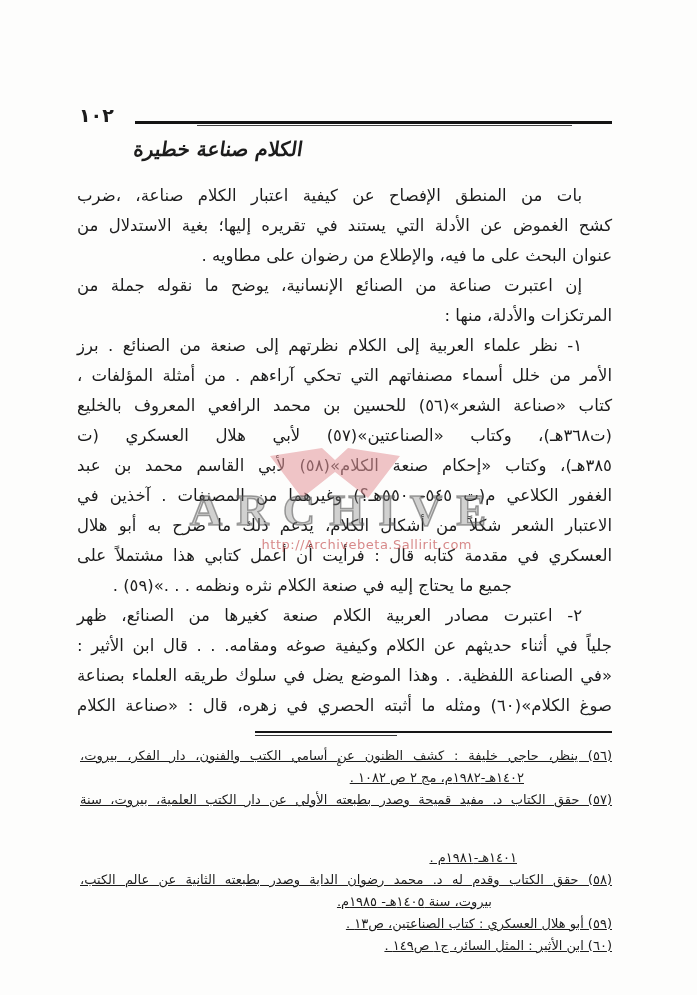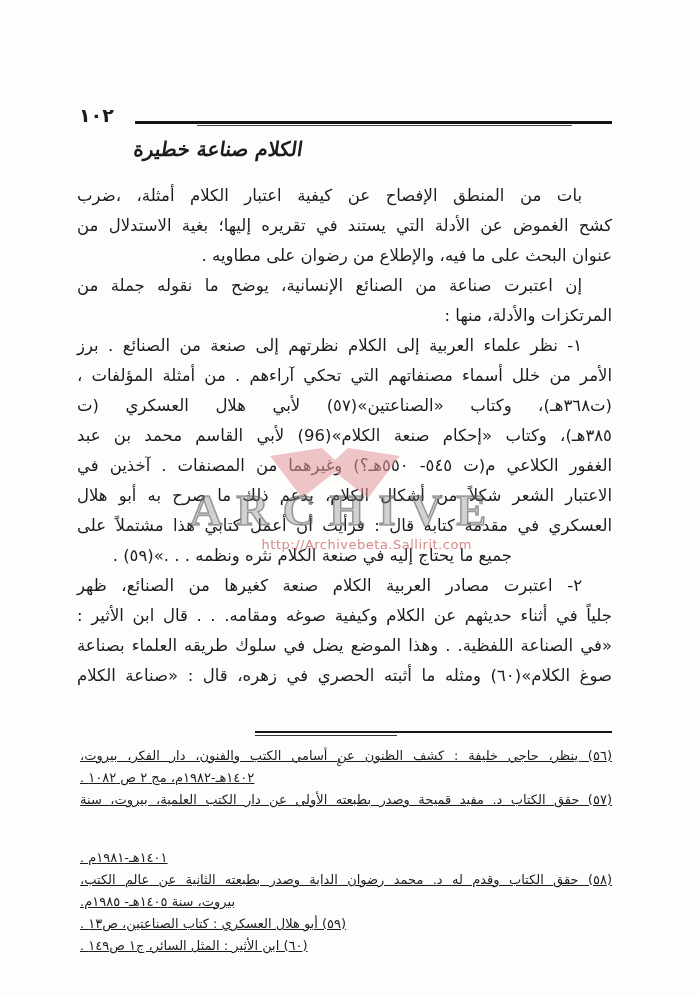--- a/index.html
+++ b/index.html
@@ -59,21 +59,21 @@
   }
   .fsep2{
     position:absolute;top:735px;right:300px;width:142px;height:1px;background:#333;
   }
   
   .footnotes{
     position:absolute;top:745px;right:85px;left:88px;text-decoration:underline;
   }
   .fline{
     font-size:13px;line-height:22px;height:22px;
-    white-space:nowrap;text-align:left;
+    white-space:nowrap;text-align:right;
   }
   .fline.j{
     white-space:normal;text-align:justify;text-align-last:justify;
   }
   
   .wm-logo{
     position:absolute;top:448px;right:297px;width:130px;height:50px;opacity:.55;
     pointer-events:none;
   }
   .wm-text{
@@ -106,29 +106,30 @@
     <div class="head-rule"></div>
     <div class="head-rule2"></div>
     <div class="pagenum">١٠٢</div>
   </div>
 
   <div class="heading">
     <span class="heading-inner">الكلام صناعة خطيرة</span>
   </div>
 
   <div class="body" id="body-lines">
-      <div class="line j ind">بات من المنطق الإفصاح عن كيفية اعتبار الكلام أمثلة، ،ضرب</div>
+      <div class="line j ind">بات من المنطق الإفصاح عن كيفية اعتبار الكلام صناعة، ،ضرب</div>
       <div class="line j">كشح الغموض عن الأدلة التي يستند في تقريره إليها؛ بغية الاستدلال من</div>
       <div class="line">عنوان البحث على ما فيه، والإطلاع من رضوان على مطاويه .</div>
       <div class="line j ind">إن اعتبرت صناعة من الصنائع الإنسانية، يوضح ما نقوله جملة من</div>
       <div class="line">المرتكزات والأدلة، منها :</div>
       <div class="line j ind">١- نظر علماء العربية إلى الكلام نظرتهم إلى صنعة من الصنائع . برز</div>
       <div class="line j">الأمر من خلل أسماء مصنفاتهم التي تحكي آراءهم . من أمثلة المؤلفات ،</div>
+      <div class="line j">كتاب «صناعة الشعر»(٥٦) للحسين بن محمد الرافعي المعروف بالخليع</div>
       <div class="line j">(ت٣٦٨هـ)، وكتاب «الصناعتين»(٥٧) لأبي هلال العسكري (ت</div>
-      <div class="line j">٣٨٥هـ)، وكتاب «إحكام صنعة الكلام»(96) لأبي القاسم محمد بن عبد</div>
+      <div class="line j">٣٨٥هـ)، وكتاب «إحكام صنعة الكلام»(٥٨) لأبي القاسم محمد بن عبد</div>
       <div class="line j">الغفور الكلاعي م(ت ٥٤٥- ٥٥٠هـ؟) وغيرهما من المصنفات . آخذين في</div>
       <div class="line j">الاعتبار الشعر شكلاً من أشكال الكلام، يدعم ذلك ما صرح به أبو هلال</div>
       <div class="line j">العسكري في مقدمة كتابه قال : فرأيت أن أعمل كتابي هذا مشتملاً على</div>
       <div class="line" style="padding-right: 100px;">جميع ما يحتاج إليه في صنعة الكلام نثره ونظمه . . .»(٥٩) .</div>
       <div class="line j ind">٢- اعتبرت مصادر العربية الكلام صنعة كغيرها من الصنائع، ظهر</div>
       <div class="line j">جلياً في أثناء حديثهم عن الكلام وكيفية صوغه ومقامه. . . قال ابن الأثير :</div>
       <div class="line j">«في الصناعة اللفظية. . وهذا الموضع يضل في سلوك طريقه العلماء بصناعة</div>
       <div class="line j">صوغ الكلام»(٦٠) ومثله ما أثبته الحصري في زهره، قال : «صناعة الكلام</div>
     </div>
 

